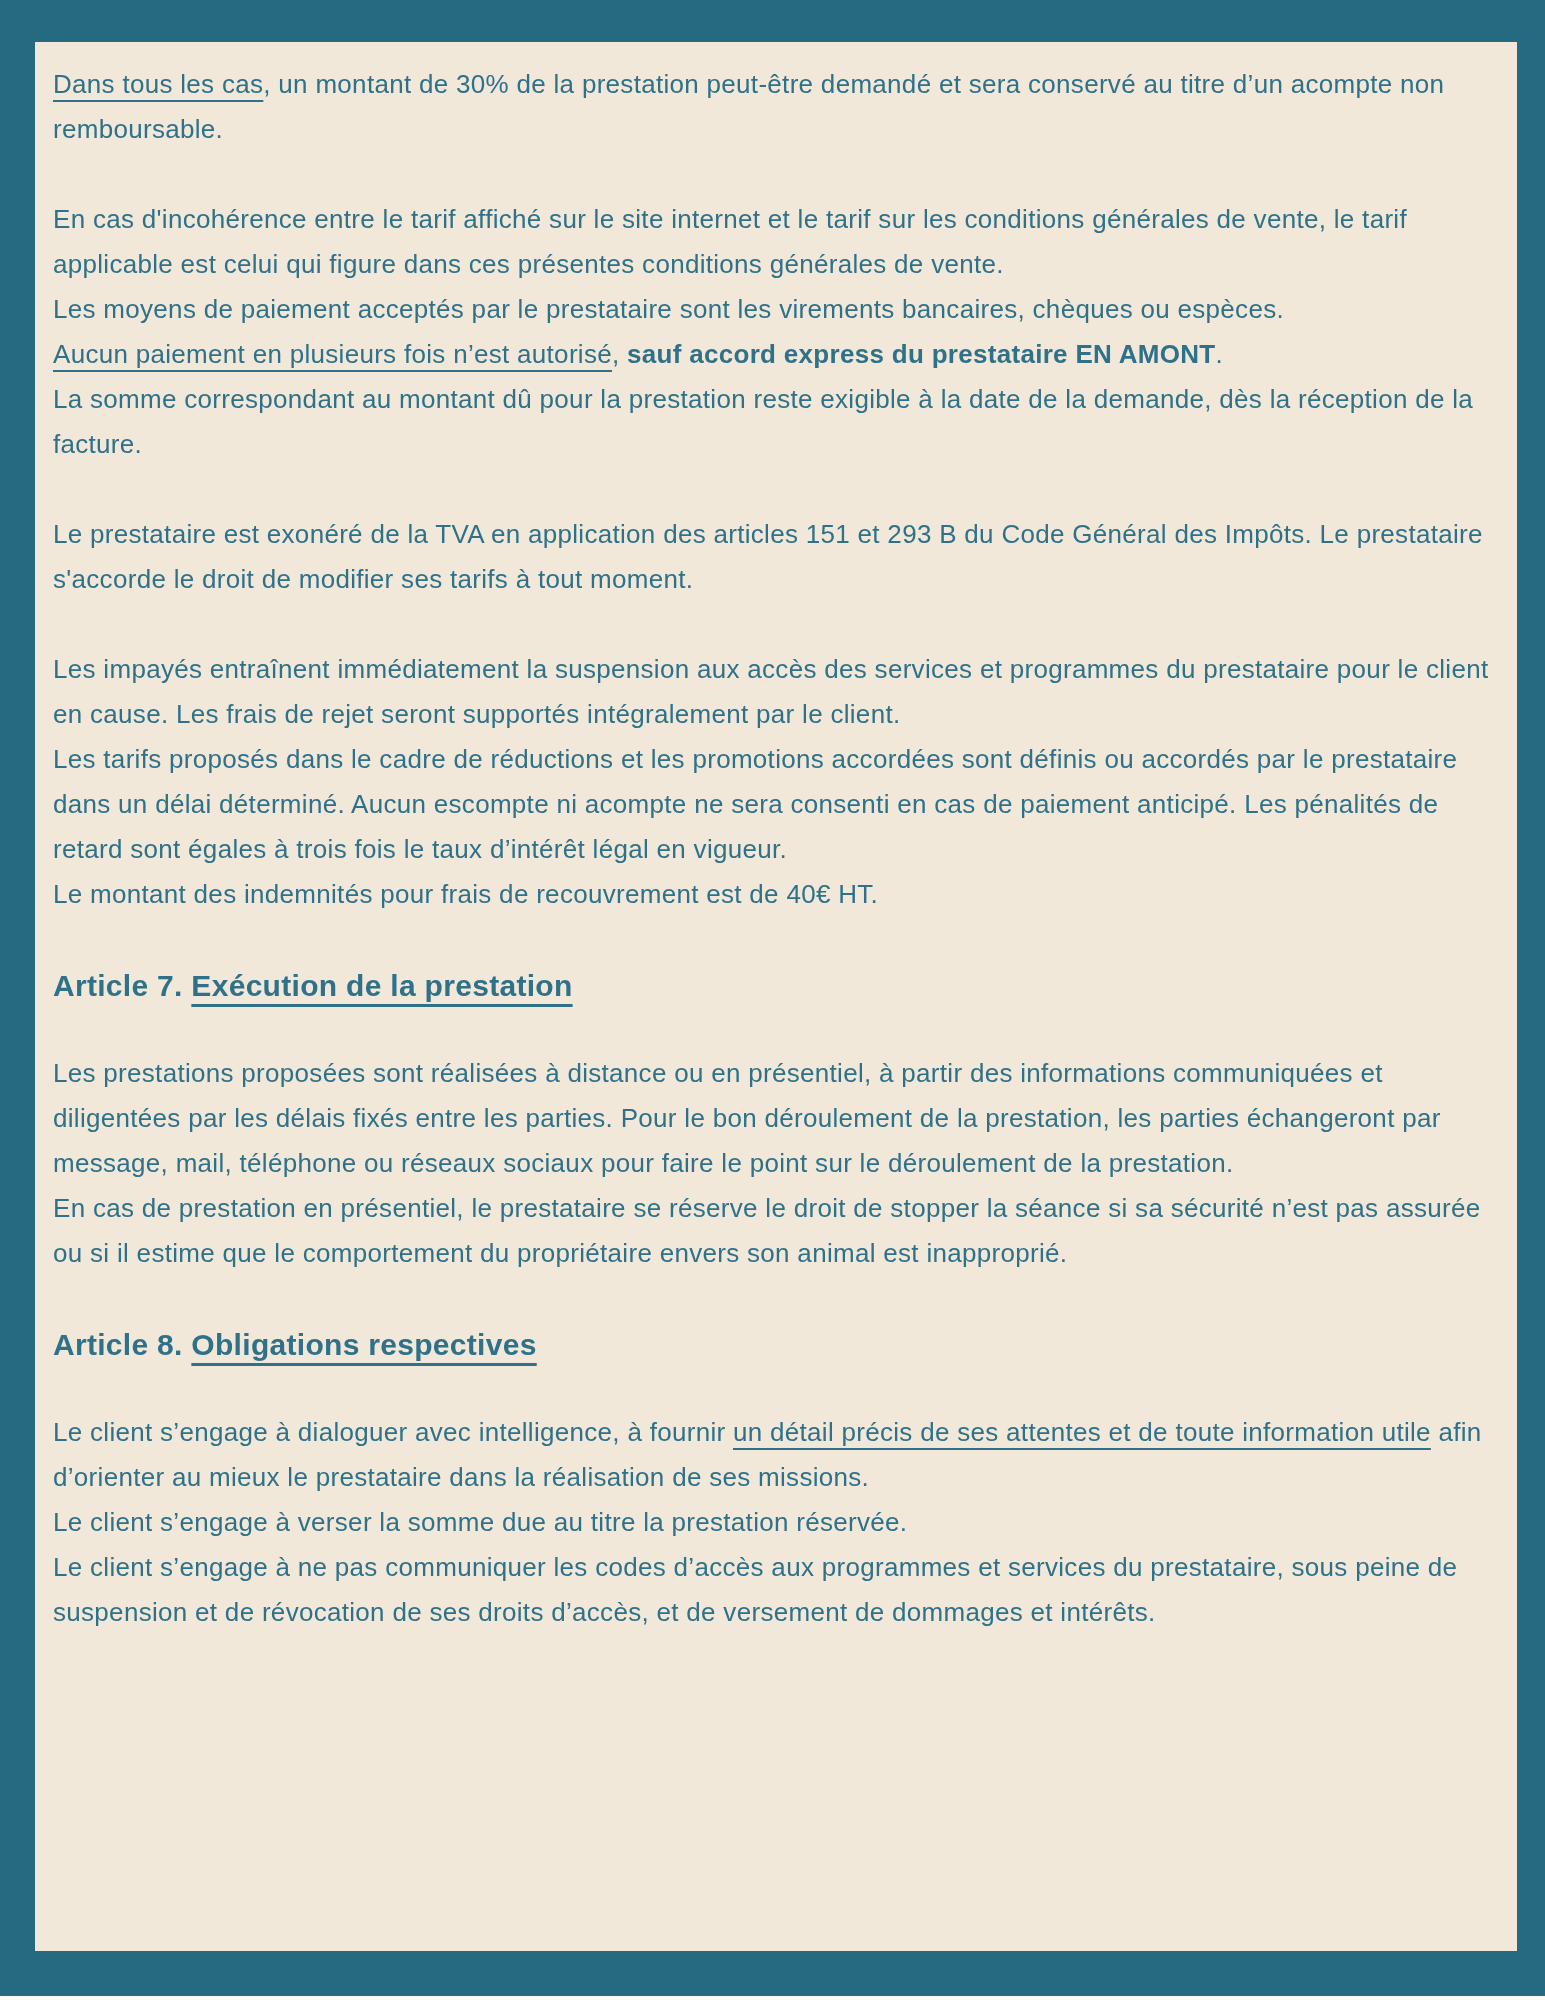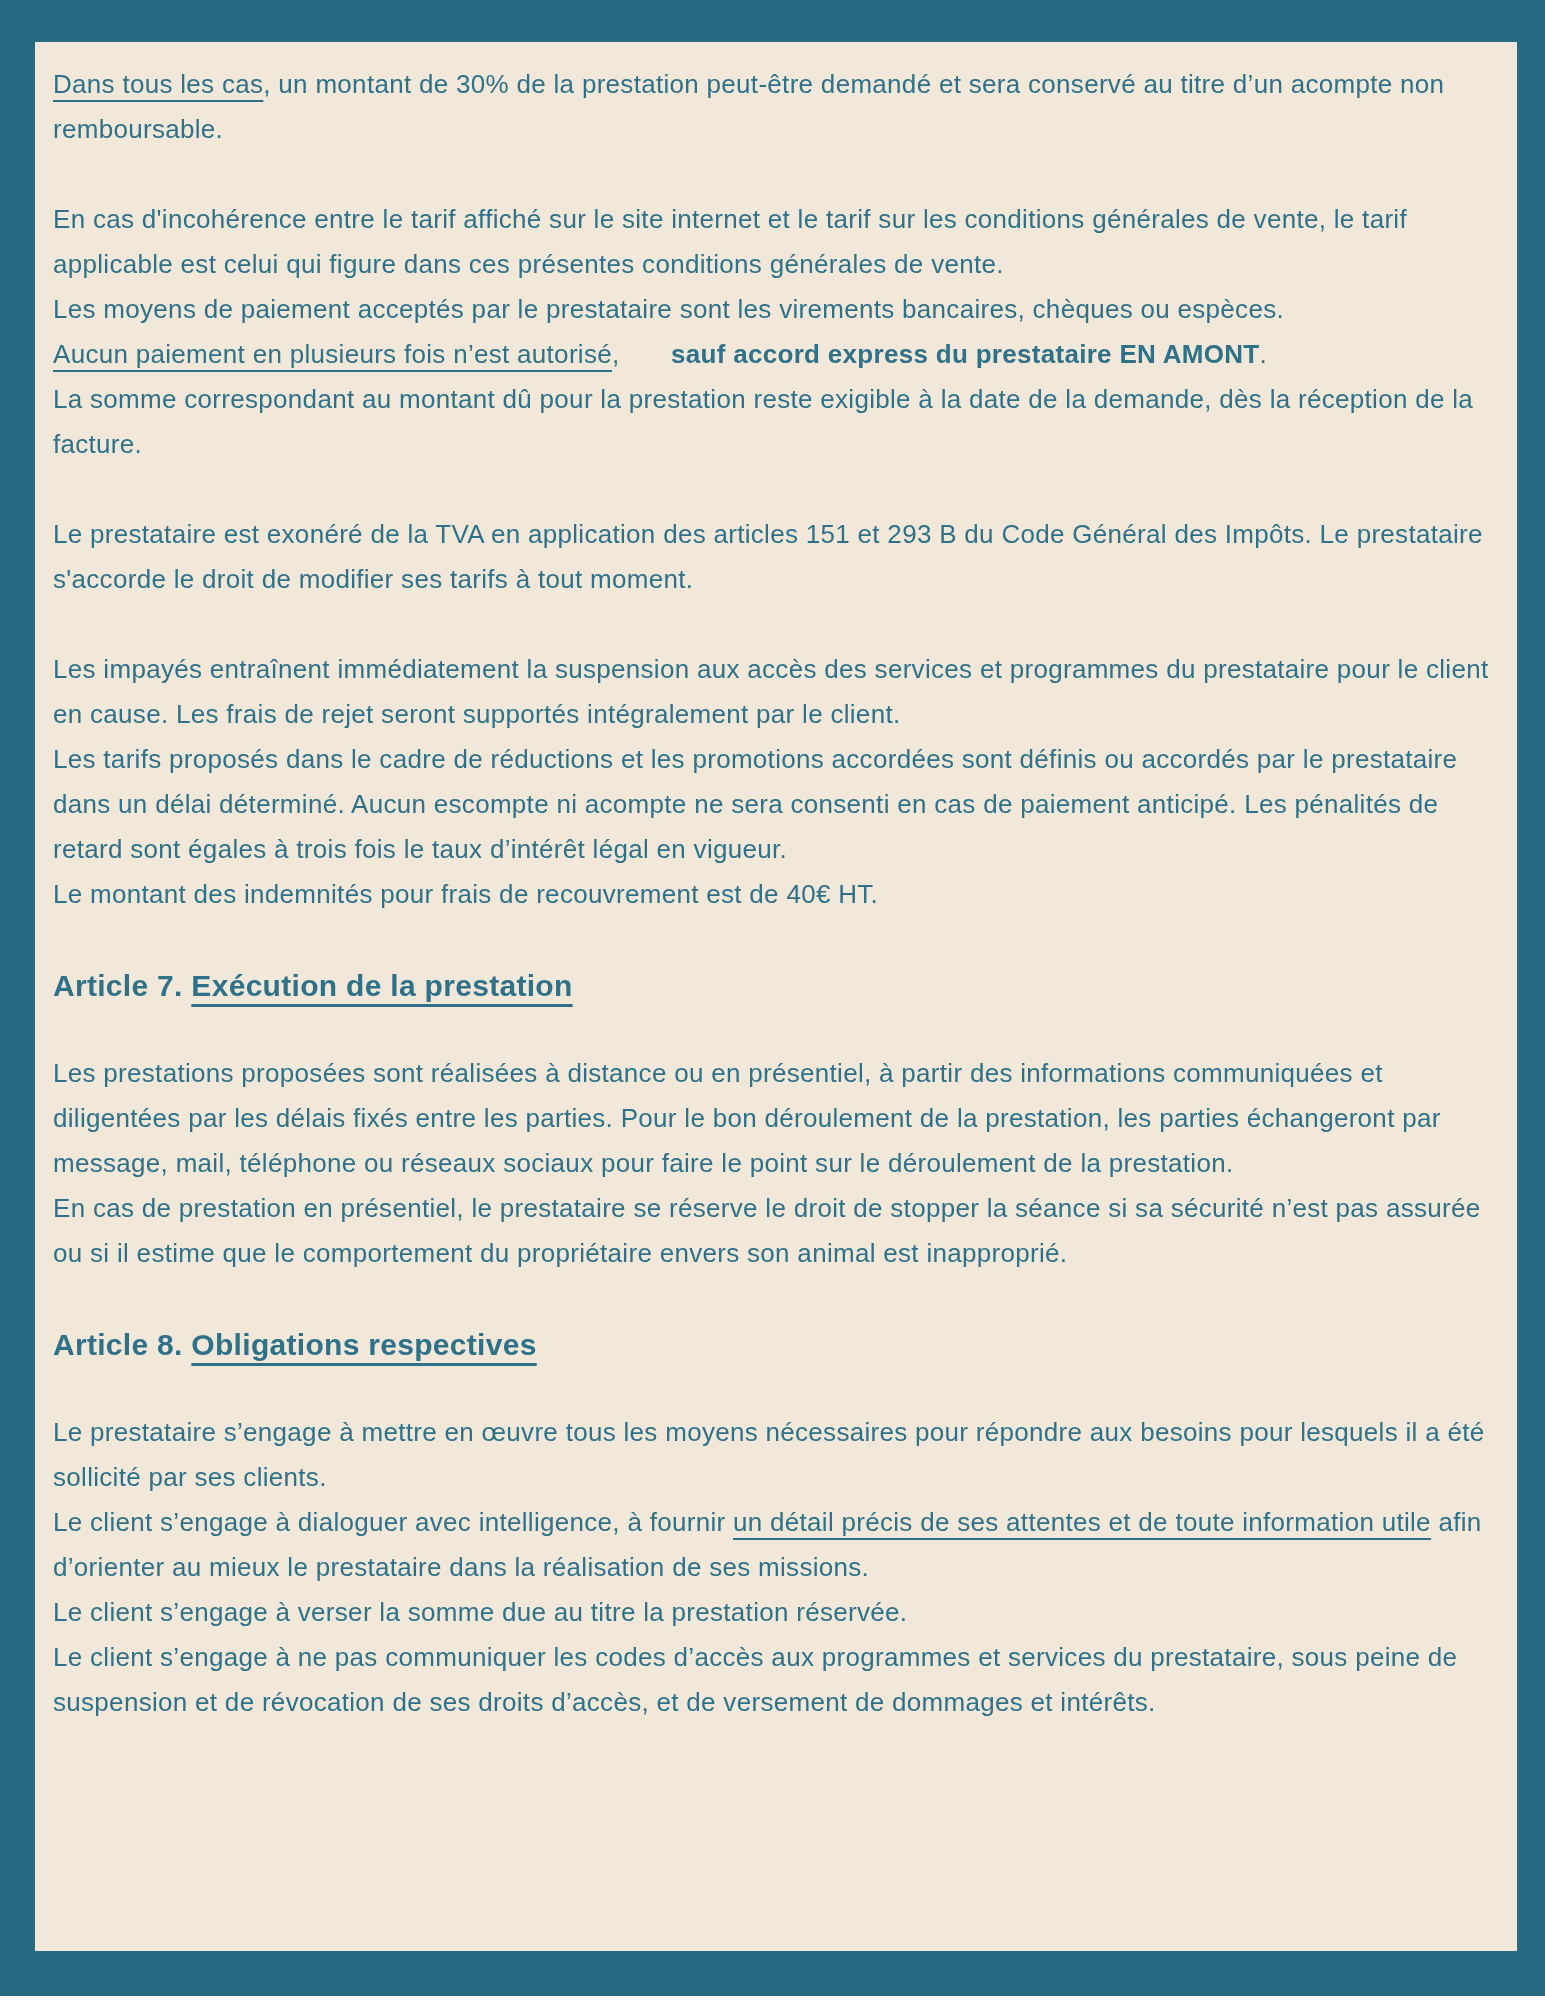--- a/index.html
+++ b/index.html
@@ -47,21 +47,21 @@
   .u{
     text-decoration:underline;
     text-decoration-thickness:2px;
     text-underline-offset:7px;
   }
   h2.heading .u{
     text-decoration-thickness:3px;
     text-underline-offset:8px;
     margin-top:38px;
   }
-  .b{font-weight:bold;margin-left:44px;}
+  .b{font-weight:bold;}
   .page-gap{
     position:absolute;
     left:0;right:0;bottom:0;height:4px;
     background:var(--gap-color);
   }
 </style>
 </head>
 <body>
 
 <div class="canvas">
@@ -76,20 +76,19 @@
         <div class="spacer"></div>
         <p class="paragraph"><span class="run">Le prestataire est exonéré de la TVA en application des articles 151 et 293 B du Code Général des Impôts. Le prestataire s'accorde le droit de modifier ses tarifs à tout moment.</span></p>
         <div class="spacer"></div>
         <p class="paragraph"><span class="run">Les impayés entraînent immédiatement la suspension aux accès des services et programmes du prestataire pour le client en cause. Les frais de rejet seront supportés intégralement par le client.</span></p>
         <p class="paragraph"><span class="run">Les tarifs proposés dans le cadre de réductions et les promotions accordées sont définis ou accordés par le prestataire dans un délai déterminé. Aucun escompte ni acompte ne sera consenti en cas de paiement anticipé. Les pénalités de retard sont égales à trois fois le taux d’intérêt légal en vigueur.</span></p>
         <p class="paragraph"><span class="run">Le montant des indemnités pour frais de recouvrement est de 40€ HT.</span></p>
         <h2 class="heading"><span class="run">Article 7. </span><span class="run u">Exécution de la prestation</span></h2>
         <p class="paragraph"><span class="run">Les prestations proposées sont réalisées à distance ou en présentiel, à partir des informations communiquées et diligentées par les délais fixés entre les parties. Pour le bon déroulement de la prestation, les parties échangeront par message, mail, téléphone ou réseaux sociaux pour faire le point sur le déroulement de la prestation.</span></p>
         <p class="paragraph"><span class="run">En cas de prestation en présentiel, le prestataire se réserve le droit de stopper la séance si sa sécurité n’est pas assurée ou si il estime que le comportement du propriétaire envers son animal est inapproprié.</span></p>
         <h2 class="heading"><span class="run">Article 8. </span><span class="run u">Obligations respectives</span></h2>
-        <p class="paragraph"><span class="run">Le prestataire s’engage à mettre en œuvre tous les moyens nécessaires pour répondre aux besoins pour lesquels il a été sollicité par ses clients.</span></p>
         <p class="paragraph"><span class="run">Le client s’engage à dialoguer avec intelligence, à fournir </span><span class="run u">un détail précis de ses attentes et de toute information utile</span><span class="run"> afin d’orienter au mieux le prestataire dans la réalisation de ses missions.</span></p>
         <p class="paragraph"><span class="run">Le client s’engage à verser la somme due au titre la prestation réservée.</span></p>
         <p class="paragraph"><span class="run">Le client s’engage à ne pas communiquer les codes d’accès aux programmes et services du prestataire, sous peine de suspension et de révocation de ses droits d’accès, et de versement de dommages et intérêts.</span></p>
       </div>
   </div>
   <div class="page-gap"></div>
 </div>
 
 </body></html>

